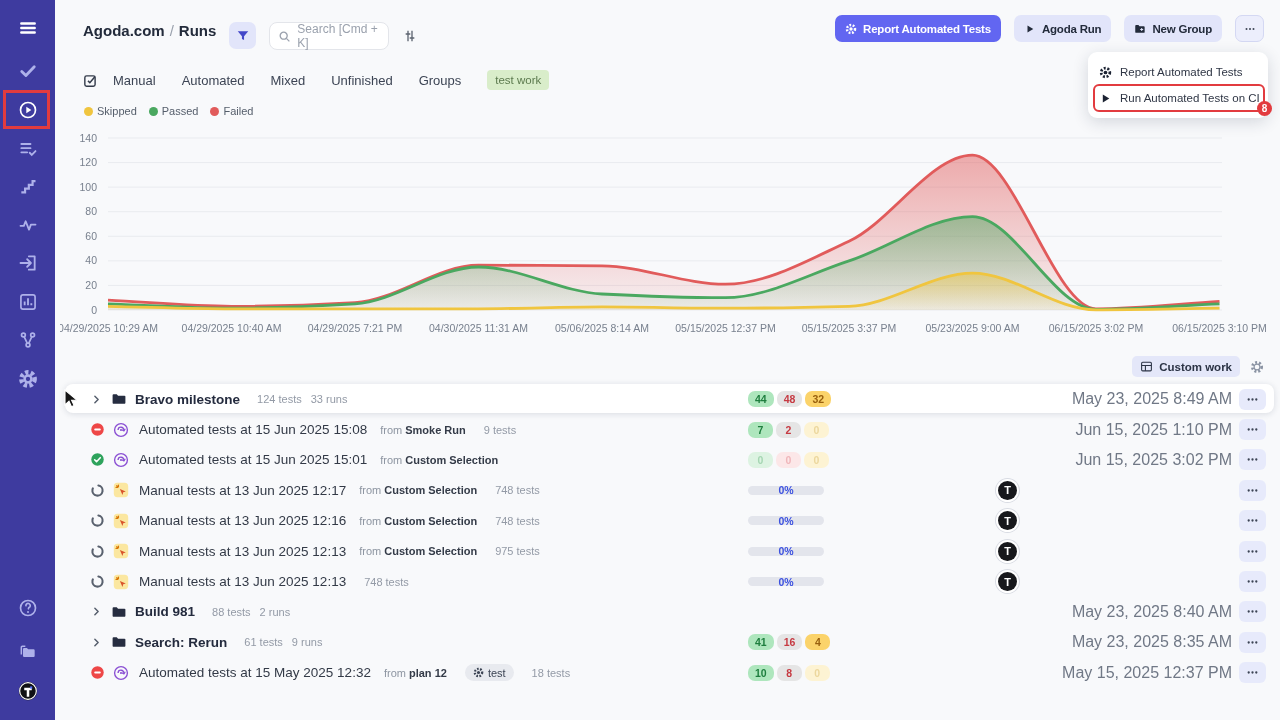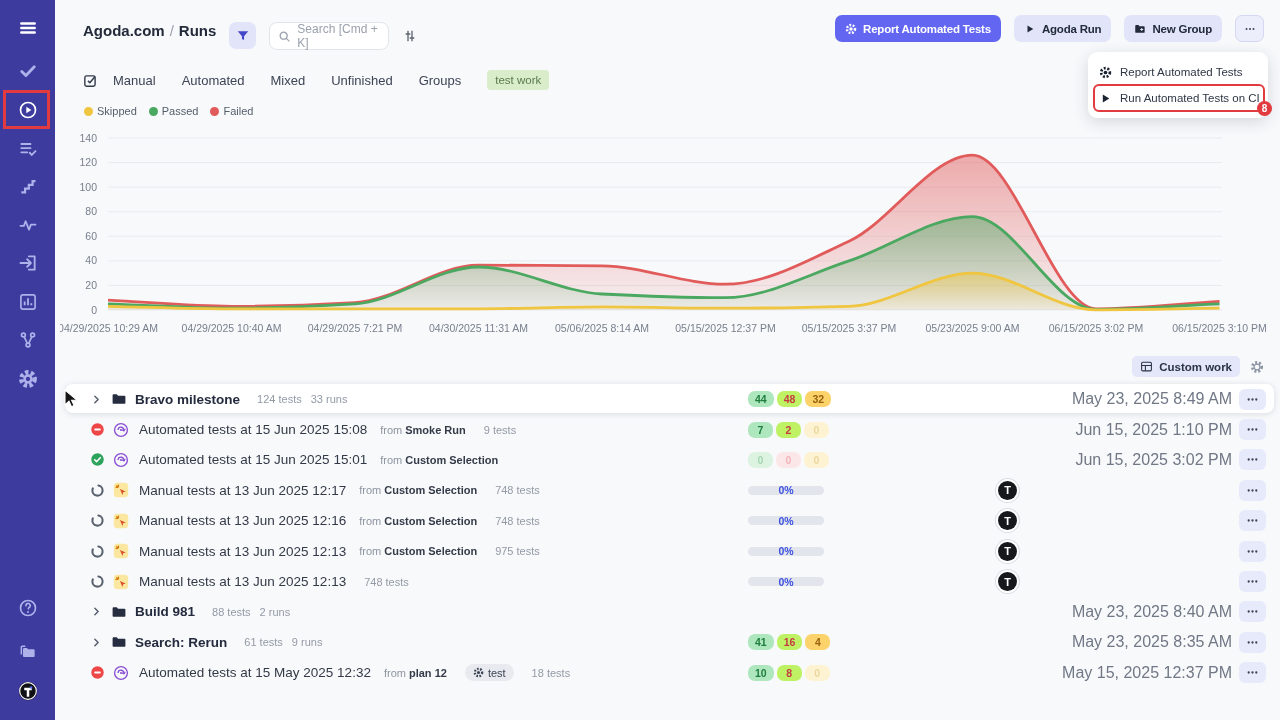--- a/index.html
+++ b/index.html
@@ -52,21 +52,21 @@
 .sicon svg{width:15px;height:15px}
 .kicon{width:16px;height:16px;flex:none;display:flex}
 .kicon svg{width:16px;height:16px}
 .rtitle{color:#333a47;font-size:13.5px;margin-left:2px}
 .rfrom{font-size:11px;color:#8d95a1;margin-left:5px}
 .rfrom b{color:#343b48}
 .rtests{font-size:11px;color:#939aa6;margin-left:10px}
 .badges{position:absolute;left:675px;display:flex;gap:3px}
 .badge{min-width:25px;height:16px;border-radius:7px;font-size:10.5px;font-weight:bold;display:flex;align-items:center;justify-content:center;padding:0 7px}
 .badge.green{background:#aee6bd;color:#1e7e3e}
-.badge.red{background:#bef264;color:#c63a42}
+.badge.red{background:#e5e5e5;color:#c63a42}
 .badge.yellow{background:#fbd36a;color:#99600e}
 .badge.green.faded{background:#ddf3e2;color:#a5d6b2}
 .badge.red.faded{background:#fce7e8;color:#f0b6ba}
 .badge.yellow.faded{background:#fdf3d3;color:#ecd79d}
 .progress{position:absolute;left:675px;width:76px;height:9px;background:#e3e5ec;border-radius:5px;display:flex;align-items:center;justify-content:center}
 .progress span{font-size:10.5px;font-weight:bold;color:#3b50e0}
 .avatar{position:absolute;left:925px;width:19px;height:19px;border-radius:50%;background:#17181c;color:#fff;display:flex;align-items:center;justify-content:center;font-size:11px;font-weight:bold;box-shadow:0 0 0 2px #fff,0 0 0 3px #d8dbe3}
 .rdate{position:absolute;right:40px;font-size:16px;color:#707886}
 .morebtn{position:absolute;right:6px;width:27px;height:21px;border-radius:6px;background:#e7eafb;color:#3c4454;display:flex;align-items:center;justify-content:center}
 .morebtn svg{width:13px;height:13px}

